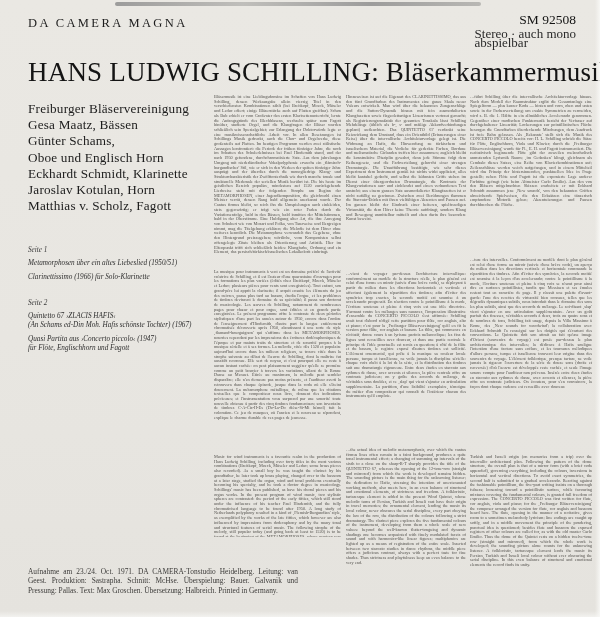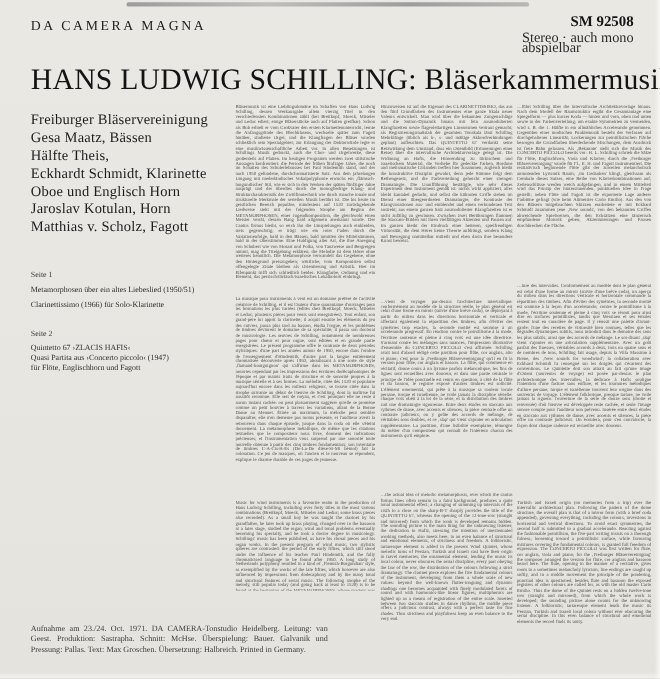--- a/index.html
+++ b/index.html
@@ -10,30 +10,30 @@
   }
   .scan-bar{
     position:absolute;left:115px;top:2px;width:366px;height:4px;border-radius:2px;
     background:linear-gradient(90deg,#8e8e8e,#b8b7b4 35%,#8f8f8f 70%,#b0afac);
     opacity:.85;
   }
   .label-name{
     position:absolute;left:28px;top:16px;font-size:12.5px;letter-spacing:2.4px;
     color:#1d1d1d;white-space:nowrap;
   }
-  .catalog{position:absolute;right:24px;top:12px;font-size:13.5px;font-weight:bold;color:#141414;}
+  .catalog{position:absolute;right:24px;top:12px;font-size:13.5px;font-weight:normal;color:#141414;}
   .stereo{position:absolute;right:24px;top:29px;font-size:13px;line-height:9px;font-weight:normal;
     text-align:left;color:#2a2a2a;}
   .album-title{
     position:absolute;left:28px;top:57px;font-size:27px;color:#141414;white-space:nowrap;
     letter-spacing:.2px;
   }
   .performers{position:absolute;left:28px;top:101px;font-size:13.2px;line-height:16.2px;
     font-weight:normal;color:#1c1c1c;letter-spacing:.2px;}
-  .tracklist{position:absolute;left:28px;top:246px;width:180px;font-size:7.2px;line-height:9px;color:#333;}
+  .tracklist{position:absolute;left:28px;top:246px;width:180px;font-size:7.2px;line-height:9px;color:#333;font-style:italic;}
   .tracklist .side{margin-bottom:4px;color:#3a3a3a;}
   .tracklist .item{margin-bottom:5px;color:#2e2e2e;}
   .tracklist .item.tight{margin-bottom:0;}
   .tracklist .spacer{height:12px;}
   .col{position:absolute;text-align:justify;color:#53514d;}
   .col .blk{overflow:hidden;font-size:4.3px;line-height:4.7px;word-spacing:.2px;}
   .col1{left:214px;top:95px;width:127px;}
   .col2{left:346px;top:95px;width:120px;}
   .col3{left:470px;top:95px;width:122px;}
   .col1 .b-de{height:167px;margin-bottom:8px;}
@@ -63,34 +63,35 @@
   <div class="stereo">
     <div>Stereo · auch mono</div>
     <div>abspielbar</div>
   </div>
 
   <div class="album-title">HANS LUDWIG SCHILLING: Bläserkammermusik</div>
 
   <div class="performers">
     <div>Freiburger Bläservereinigung</div>
     <div>Gesa Maatz, Bässen</div>
-    <div>Hälfte Theis,</div>
+    <div>Günter Schams,</div>
+    <div>Oboe und Englisch Horn</div>
     <div>Eckhardt Schmidt, Klarinette</div>
-    <div>Oboe und Englisch Horn</div>
     <div>Jaroslav Kotulan, Horn</div>
     <div>Matthias v. Scholz, Fagott</div>
   </div>
 
   <div class="tracklist">
     <div class="side">Seite 1</div>
     <div class="item">Metamorphosen über ein altes Liebeslied (1950/51)</div>
     <div class="item">Clarinettissimo (1966) für Solo-Klarinette</div>
     <div class="spacer"></div>
     <div class="side">Seite 2</div>
     <div class="item tight">Quintetto 67 ›ZLACIS HAFIS‹</div>
+    <div class="item">(An Schams ed-Din Moh. Hafis schönste Tochter) (1967)</div>
     <div class="item tight">Quasi Partita aus ›Concerto piccolo‹ (1947)</div>
     <div class="item">für Flöte, Englischhorn und Fagott</div>
   </div>
 
   <div class="col col1">
     <div class="blk b-de">Bläsermusik ist eine Lieblingsdomäne im Schaffen von Hans Ludwig Schilling, dessen Werkausgabe allein vierzig Titel in den verschiedensten Kombinationen zählt (bei Breitkopf, Moeck, Müseler und Leduc ediert; einige Bläserstücke auch auf Platten greifbar). Schon als Bub erhielt er vom Großvater den ersten Klarinettenunterricht, lernte die Anfangsgründe des Blechblasens, wechselte später zum Fagott hinüber, studierte Orgel, und die Klangfragen der Bläser wurden schließlich sein Spezialgebiet; zur Erlangung der Doktorwürde legte er eine musikwissenschaftliche Arbeit vor. In allen Besetzungen ist Schillings Musik gedruckt, auch die Chor- und Orgelwerke, diese großenteils auf Platten. Im heutigen Programm werden zwei stilistische Aussagen konfrontiert: die Periode der frühen fünfziger Jahre, die noch im Schatten des Schulerlebnisses bei Paul Hindemith stand, und der nach 1950 gefundene, durchchromatisierte Satz. Aus dem jahrelangen Umgang mit niederländischer Vokalpolyphonie erwuchs ein ‚flämisch-burgundischer' Stil, wie er sich in den Werken der späten fünfziger Jahre ausprägt und der überdies durch die monogliedrige Klang- und Strukturcharakteristik der Zwölftontechnik wie durch manche tonale und strukturelle Merkmale der seriellen Musik berührt ist. Die bis heute im geistlichen Bereich populäre, mindestens auf 1520 zurückgehende Liedweise steht mit der folgenden Strophe am Beginn der METAMORPHOSEN, einer Jugendkomposition, die gleichwohl einen Meister verrät, dessen Rang bald allgemein anerkannt wurde. Der Cantus firmus bleibt, so reich ihn die Umspielungen auch einkleiden, stets gegenwärtig; er trägt wie ein roter Faden durch die Variationenfolge, bald in den Bässen, bald inmitten der Mittelstimmen, bald in der Oberstimme. Eine Huldigung alter Art, die ihre Anregung von Schubert wie von Mozart und Polka, von Tanzweise und Bergreigen nimmt, mag die Titelgebung erklären; die Melodie ist dem Hörer ohne weiteres kenntlich. Die Metamorphose verwandelt das Gegebene, ohne den Hintergrund preiszugeben; wörtliche, vom Komponisten selbst offengelegte Zitate bleiben als Orientierung und Artistik. Hier im Elfenpunkt trifft sich schließlich beides: Klangfarbe, Ordnung und ein Element, das persisch/türkisch/israelisches Lokalkolorit einbringt.</div>
     <div class="blk b-fr">La musique pour instruments à vent est un domaine préféré de l'activité créatrice de Schilling, et il est l'auteur d'une quarantaine d'ouvrages pour les formations les plus variées (édités chez Breitkopf, Moeck, Müseler et Leduc; plusieurs pièces pour vents sont enregistrées). Tout enfant, son grand-père lui apprit la clarinette; il acquit ensuite les éléments du jeu des cuivres, passa plus tard au basson, étudia l'orgue, et les problèmes de timbres devinrent le domaine de sa spécialité; il passa son doctorat de musicologie. Les œuvres de Schilling, notamment de nombreuses pages pour chœur et pour orgue, sont éditées et en grande partie enregistrées. Le présent programme offre le contraste de deux périodes stylistiques: d'une part les années autour de 1950, encore dans l'ombre de l'enseignement d'Hindemith, d'autre part la langue entièrement chromatisée découverte après 1950, aboutissant à une sorte de style ‚flamand-bourguignon' qui s'affirme dans les METAMORPHOSES, nourries cependant par les impressions des écritures dodécaphoniques de l'époque et par maints traits de structure et de sonorité propres à la musique sérielle et à ses formes. La mélodie, citée dès 1520 et populaire aujourd'hui encore dans les milieux religieux, se trouve citée dans la strophe suivante au début de l'œuvre de Schilling, dont la maîtrise fut aussitôt reconnue. Elle sert de noyau, et c'est pourquoi elle ne reste à aucun instant cachée: on peut plaisamment suggérer qu'elle se promène comme un petit bouvier à travers les variations, allant de la Bonne Danse au Menuet. Étirée au maximum, la mélodie peut sembler disparaître; elle n'en demeure pas moins présente, et l'auditeur averti la retrouvera dans chaque épisode, jusque dans la coda où elle s'éteint doucement. La métamorphose métallique, de même que les citations textuelles que le compositeur nous livre, donnent des indications précieuses; et l'instrumentation vous surprend par une sonorité toute nouvelle obtenue à partir des cinq timbres fondamentaux; son inventaire de timbres C-A-Cis-H-Es (Do-La-Do dièse-Si-Mi bémol) fait la coloration. Ce jeu de masques, où l'ancien et le nouveau se répondent, explique le charme durable de ces pages de jeunesse.</div>
     <div class="blk b-en">Music for wind instruments is a favourite realm in the production of Hans Ludwig Schilling, including over forty titles in the most various combinations (Breitkopf, Moeck, Müseler and Leduc; some brass pieces also recorded). As a small boy he was taught the clarinet by his grandfather, he later took up brass playing, changed over to the bassoon at a later stage, studied the organ, wind and tonal problems eventually becoming his specialty, and he took a doctor degree in musicology. Schillings' music has been published, as have his choral pieces and his organ works. In the present program of wind music, two stylistic spheres are contrasted: the period of the early fifties, which still stood under the influence of his teacher Paul Hindemith, and the fully chromaticised language to be found after 1950. A long study of Netherlands polyphony resulted in a kind of ‚Flemish-Burgundian' style, as exemplified by the works of the late fifties, which however are also influenced by impressions from dodecaphony and by the many tonal and structural features of serial music. The following strophe of the melody, still popular today (and going back at least to 1520) is to be found at the beginning of the METAMORPHOSES, whose mastery was acknowledged at once.</div>
   </div>
 

